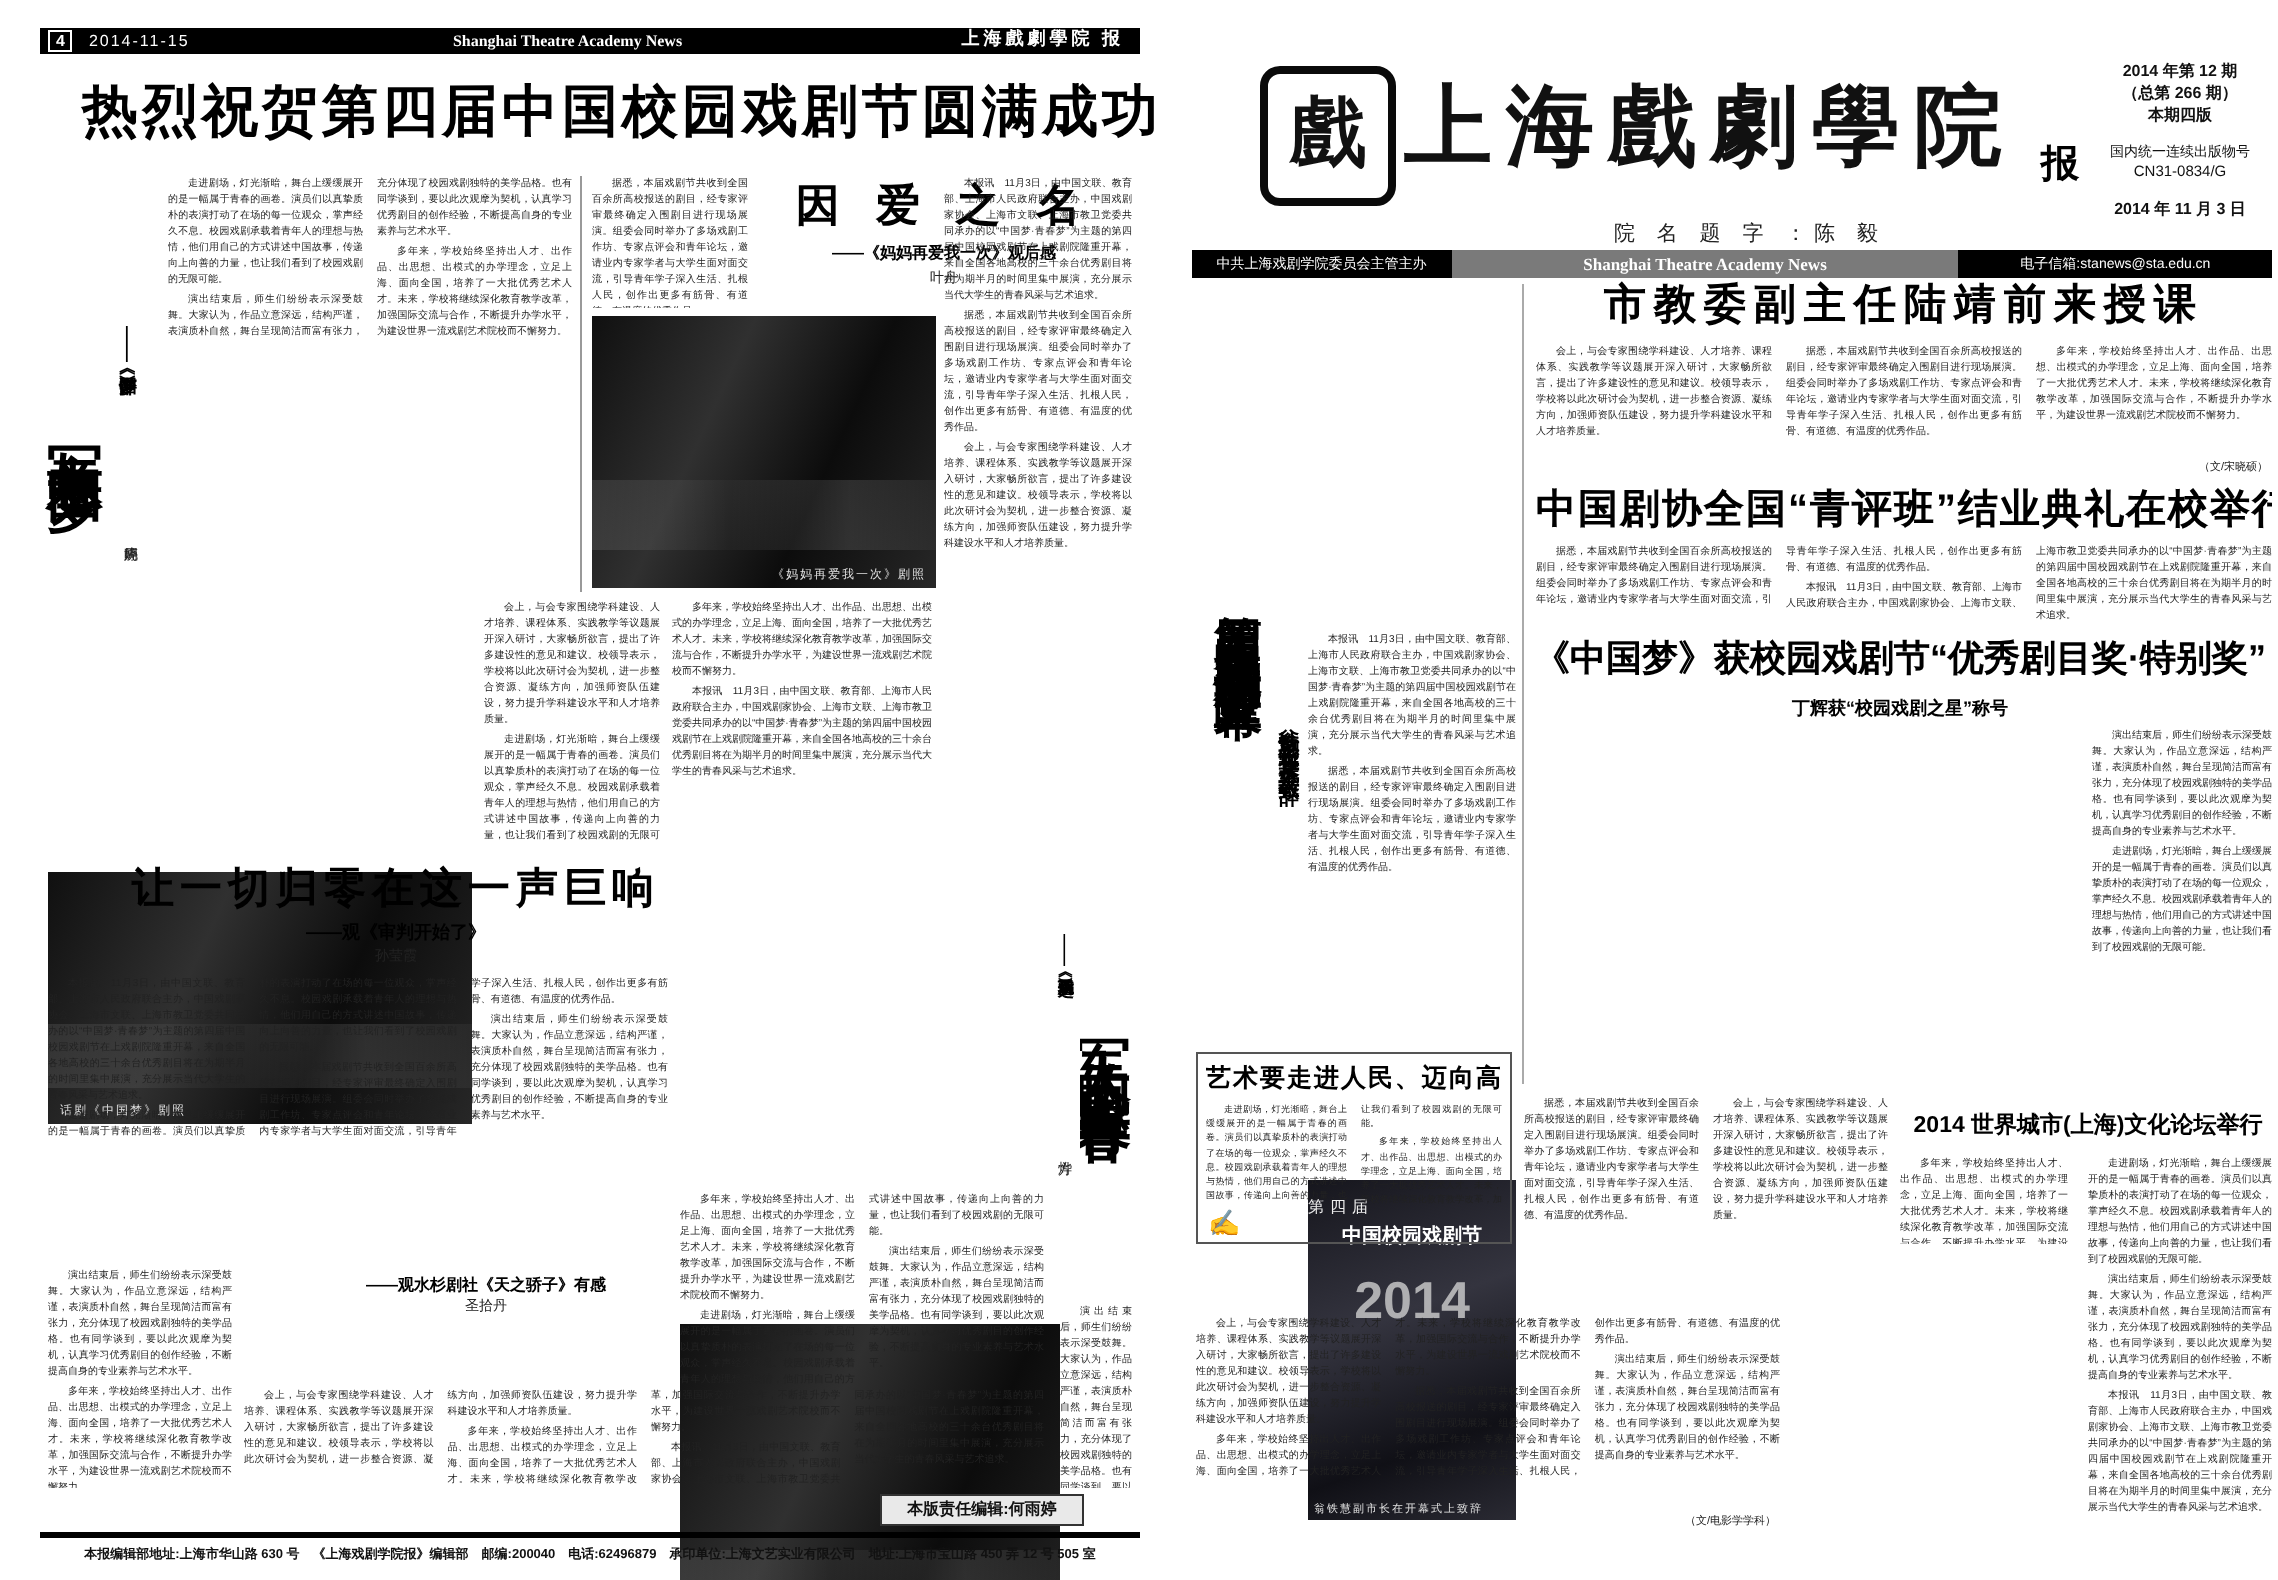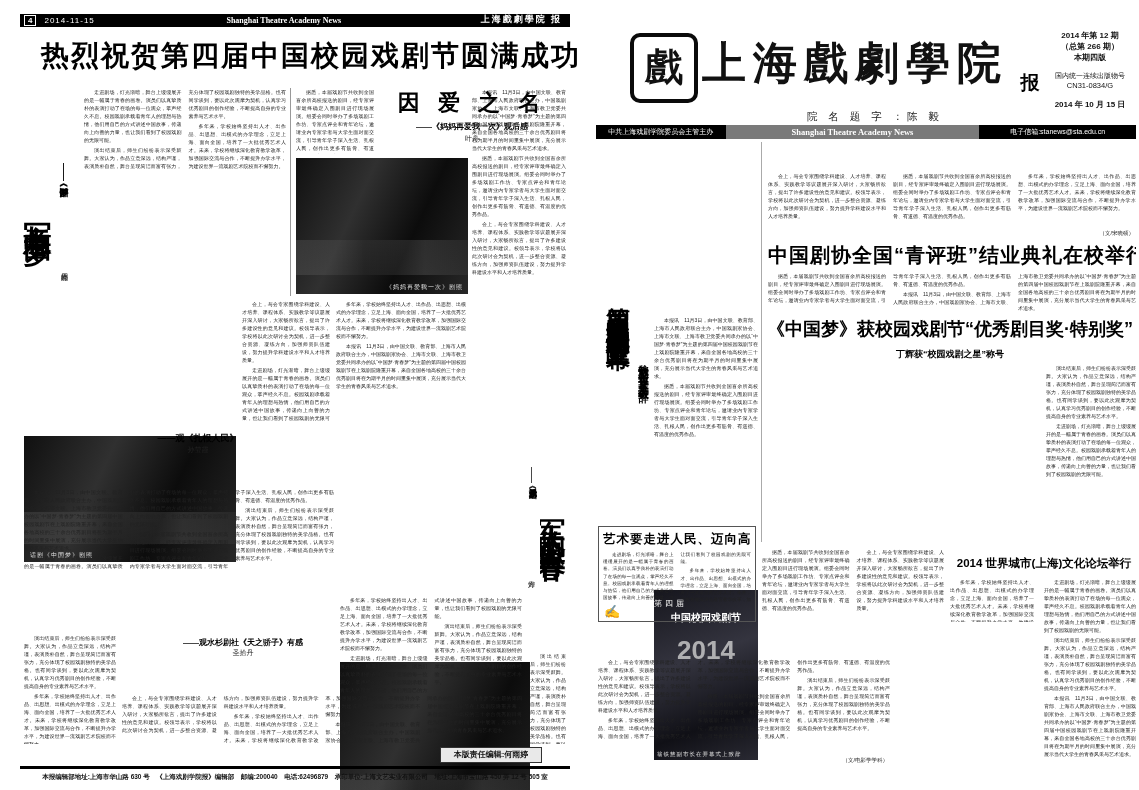--- a/index.html
+++ b/index.html
@@ -70,21 +70,22 @@
   <div class="abs greek" style="left:242px;top:300px;width:88px;height:122px">
     <p>会上，与会专家围绕学科建设、人才培养、课程体系、实践教学等议题展开深入研讨，大家畅所欲言，提出了许多建设性的意见和建议。校领导表示，学校将以此次研讨会为契机，进一步整合资源、凝练方向，加强师资队伍建设，努力提升学科建设水平和人才培养质量。</p>
     <p>走进剧场，灯光渐暗，舞台上缓缓展开的是一幅属于青春的画卷。演员们以真挚质朴的表演打动了在场的每一位观众，掌声经久不息。校园戏剧承载着青年人的理想与热情，他们用自己的方式讲述中国故事，传递向上向善的力量，也让我们看到了校园戏剧的无限可能。</p>
   </div>
   <div class="abs greek" style="left:336px;top:300px;width:130px;height:94px">
     <p>多年来，学校始终坚持出人才、出作品、出思想、出模式的办学理念，立足上海、面向全国，培养了一大批优秀艺术人才。未来，学校将继续深化教育教学改革，加强国际交流与合作，不断提升办学水平，为建设世界一流戏剧艺术院校而不懈努力。</p>
     <p>本报讯　11月3日，由中国文联、教育部、上海市人民政府联合主办，中国戏剧家协会、上海市文联、上海市教卫党委共同承办的以“中国梦·青春梦”为主题的第四届中国校园戏剧节在上戏剧院隆重开幕，来自全国各地高校的三十余台优秀剧目将在为期半月的时间里集中展演，充分展示当代大学生的青春风采与艺术追求。</p>
   </div>
 
   <div class="abs" style="left:60px;top:430px;width:276px;height:54px">
-    <div class="sub" style="font-size:9px;margin-top:2px">——观《扎根人民》</div>
+    <div class="hl" style="font-size:21px;letter-spacing:3px">让一切归零在这一声巨响</div>
+    <div class="sub" style="font-size:9px;margin-top:2px">——观《审判开始了》</div>
     <div class="by" style="font-size:7px">孙莹霞</div>
   </div>
   <div class="abs greek c3" style="left:24px;top:488px;width:310px;height:142px">
     <p>本报讯　11月3日，由中国文联、教育部、上海市人民政府联合主办，中国戏剧家协会、上海市文联、上海市教卫党委共同承办的以“中国梦·青春梦”为主题的第四届中国校园戏剧节在上戏剧院隆重开幕，来自全国各地高校的三十余台优秀剧目将在为期半月的时间里集中展演，充分展示当代大学生的青春风采与艺术追求。</p>
     <p>走进剧场，灯光渐暗，舞台上缓缓展开的是一幅属于青春的画卷。演员们以真挚质朴的表演打动了在场的每一位观众，掌声经久不息。校园戏剧承载着青年人的理想与热情，他们用自己的方式讲述中国故事，传递向上向善的力量，也让我们看到了校园戏剧的无限可能。</p>
     <p>据悉，本届戏剧节共收到全国百余所高校报送的剧目，经专家评审最终确定入围剧目进行现场展演。组委会同时举办了多场戏剧工作坊、专家点评会和青年论坛，邀请业内专家学者与大学生面对面交流，引导青年学子深入生活、扎根人民，创作出更多有筋骨、有道德、有温度的优秀作品。</p>
     <p>演出结束后，师生们纷纷表示深受鼓舞。大家认为，作品立意深远，结构严谨，表演质朴自然，舞台呈现简洁而富有张力，充分体现了校园戏剧独特的美学品格。也有同学谈到，要以此次观摩为契机，认真学习优秀剧目的创作经验，不断提高自身的专业素养与艺术水平。</p>
   </div>
 
   <div class="abs photo" style="left:340px;top:400px;width:190px;height:188px">
@@ -125,21 +126,21 @@
   <div class="abs serif" style="left:702px;top:34px;width:316px;height:64px;font-size:44px;font-weight:900;letter-spacing:7px;white-space:nowrap;overflow:hidden">上海戲劇學院</div>
   <div class="abs hl" style="left:1018px;top:70px;width:24px;height:26px;font-size:19px;line-height:26px">报</div>
   <div class="abs" style="left:770px;top:110px;width:210px;height:14px;font-size:10.5px;letter-spacing:4px;text-align:center;color:#222">院 名 题 字 ：陈 毅</div>
 
   <div class="abs" style="left:1044px;top:30px;width:92px;height:96px;font-size:8px;text-align:center;font-weight:bold;color:#111">
     <div>2014 年第 12 期</div>
     <div>（总第 266 期）</div>
     <div>本期四版</div>
     <div style="margin-top:8px;font-weight:normal;font-size:7px">国内统一连续出版物号</div>
     <div style="font-weight:normal;font-size:7.5px">CN31-0834/G</div>
-    <div style="margin-top:9px">2014 年 10 月 15 日</div>
+    <div style="margin-top:9px">2014 年 11 月 3 日</div>
   </div>
 
   <div class="abs" style="left:596px;top:125px;width:540px;height:14px;display:flex">
     <div class="blackbar" style="width:24%;font-size:7px;justify-content:center">中共上海戏剧学院委员会主管主办</div>
     <div class="serif" style="width:47%;background:#7a7a7a;color:#fff;font-size:8.5px;font-weight:bold;text-align:center;line-height:14px">Shanghai Theatre Academy News</div>
     <div class="blackbar" style="width:29%;font-size:7px;justify-content:center">电子信箱:stanews@sta.edu.cn</div>
   </div>
 
   <div class="abs v hl" style="left:598px;top:142px;width:36px;height:334px;font-size:24px;letter-spacing:3px">第四届中国校园戏剧节隆重开幕</div>
   <div class="abs v sub" style="left:636px;top:270px;width:15px;height:200px;font-size:10.5px;letter-spacing:2px">翁铁慧副市长在开幕式上发表致辞</div>
@@ -149,20 +150,21 @@
     <div style="color:#fff;font-size:10px;font-weight:bold;text-align:center;margin-top:2px">中国校园戏剧节</div>
     <div style="color:#cfcfcf;font-size:26px;font-weight:900;text-align:center;margin-top:10px;opacity:.8">2014</div>
     <div class="cap" style="right:auto;left:3px;font-size:5.5px">翁铁慧副市长在开幕式上致辞</div>
   </div>
   <div class="abs greek" style="left:654px;top:316px;width:104px;height:190px">
     <p>本报讯　11月3日，由中国文联、教育部、上海市人民政府联合主办，中国戏剧家协会、上海市文联、上海市教卫党委共同承办的以“中国梦·青春梦”为主题的第四届中国校园戏剧节在上戏剧院隆重开幕，来自全国各地高校的三十余台优秀剧目将在为期半月的时间里集中展演，充分展示当代大学生的青春风采与艺术追求。</p>
     <p>据悉，本届戏剧节共收到全国百余所高校报送的剧目，经专家评审最终确定入围剧目进行现场展演。组委会同时举办了多场戏剧工作坊、专家点评会和青年论坛，邀请业内专家学者与大学生面对面交流，引导青年学子深入生活、扎根人民，创作出更多有筋骨、有道德、有温度的优秀作品。</p>
   </div>
   <div class="abs hairline" style="left:761px;top:142px;width:1px;height:400px;background:#aaa"></div>
 
+  <div class="abs hl" style="left:768px;top:140px;width:368px;height:26px;line-height:26px;font-size:21px;letter-spacing:4px">市教委副主任陆靖前来授课</div>
   <div class="abs greek c3" style="left:768px;top:172px;width:368px;height:58px">
     <p>会上，与会专家围绕学科建设、人才培养、课程体系、实践教学等议题展开深入研讨，大家畅所欲言，提出了许多建设性的意见和建议。校领导表示，学校将以此次研讨会为契机，进一步整合资源、凝练方向，加强师资队伍建设，努力提升学科建设水平和人才培养质量。</p>
     <p>据悉，本届戏剧节共收到全国百余所高校报送的剧目，经专家评审最终确定入围剧目进行现场展演。组委会同时举办了多场戏剧工作坊、专家点评会和青年论坛，邀请业内专家学者与大学生面对面交流，引导青年学子深入生活、扎根人民，创作出更多有筋骨、有道德、有温度的优秀作品。</p>
     <p>多年来，学校始终坚持出人才、出作品、出思想、出模式的办学理念，立足上海、面向全国，培养了一大批优秀艺术人才。未来，学校将继续深化教育教学改革，加强国际交流与合作，不断提升办学水平，为建设世界一流戏剧艺术院校而不懈努力。</p>
   </div>
   <div class="abs" style="left:1050px;top:230px;width:84px;font-size:5.5px;text-align:right;color:#222">（文/宋晓硕）</div>
 
   <div class="abs hl" style="left:768px;top:242px;width:368px;height:26px;line-height:26px;font-size:20px;letter-spacing:1px">中国剧协全国“青评班”结业典礼在校举行</div>
   <div class="abs greek c3" style="left:768px;top:272px;width:368px;height:40px">
     <p>据悉，本届戏剧节共收到全国百余所高校报送的剧目，经专家评审最终确定入围剧目进行现场展演。组委会同时举办了多场戏剧工作坊、专家点评会和青年论坛，邀请业内专家学者与大学生面对面交流，引导青年学子深入生活、扎根人民，创作出更多有筋骨、有道德、有温度的优秀作品。</p>

